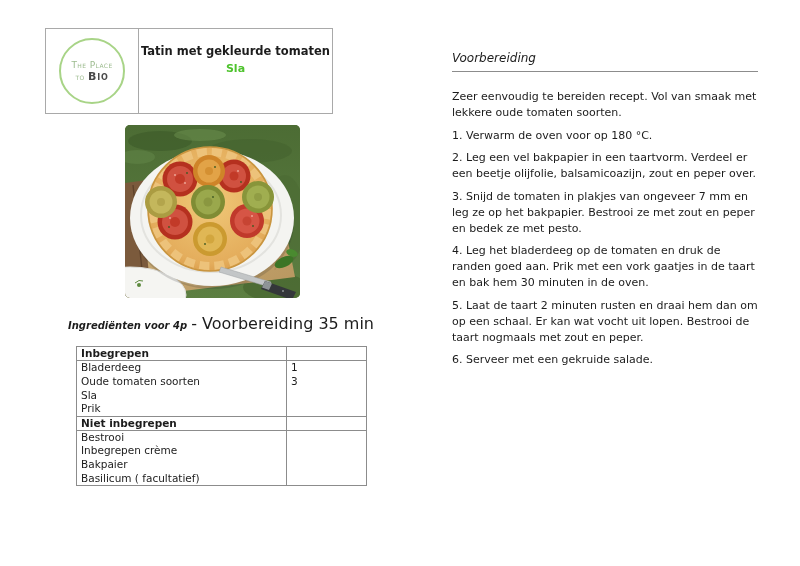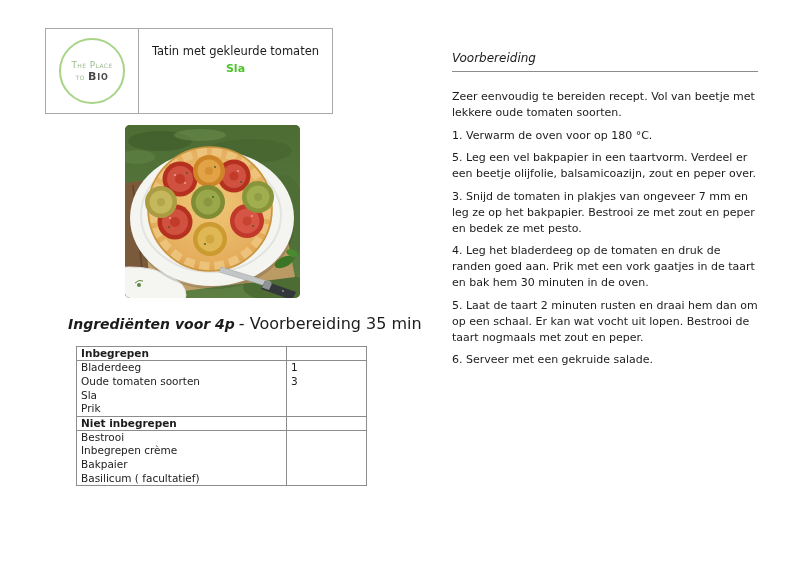--- a/index.html
+++ b/index.html
@@ -24,33 +24,33 @@
   }
   .logo-circle {
     width: 66px; height: 66px; border: 2px solid #a8d487; border-radius: 50%;
     display: flex; flex-direction: column; justify-content: center;
     font-variant: small-caps; letter-spacing: .4px; text-align: center;
   }
   .logo-line1 { font-size: 9px; color: #9cbb8e; line-height: 11px; }
   .logo-line2 { font-size: 9px; color: #9cbb8e; line-height: 12px; }
   .logo-line2 .bio { color: #4a4a4a; font-weight: bold; font-size: 11px; letter-spacing: .8px; margin-top: 24px; }
   .title-cell { flex: 1; text-align: center; padding-top: 15px; }
-  .doc-title { font-size: 11.5px; font-weight: 400; }
+  .doc-title { font-size: 11.5px; font-weight: 700; }
   .doc-subtitle { font-size: 11px; font-weight: bold; color: #4ec32d; margin-top: 4px; }
 
   
   .photo {
     position: absolute; left: 125px; top: 125px; width: 175px; height: 173px;
     border-radius: 5px; overflow: hidden; background: #557239;
   }
   .photo svg { display: block; }
 
   
   .ing-heading { position: absolute; left: 68px; top: 314px; white-space: nowrap; }
-  .ing-heading .it { font-style: italic; font-weight: bold; font-size: 14px; }
+  .ing-heading .it { font-style: italic; font-weight: bold; font-size: 10px; }
   .ing-heading .rest { font-size: 16px; margin-left: 4px; }
 
   
   table.ing-table {
     position: absolute; left: 76px; top: 346px; width: 291px;
     border-collapse: collapse; border: 1px solid #8c8c8c;
     font-size: 10.5px; table-layout: fixed;
   }
   .ing-table td { height: 13.9px; line-height: 13px; padding: 0 4px; vertical-align: middle; overflow: hidden; }
   .ing-table td.qty { width: 80px; border-left: 1px solid #8c8c8c; }
@@ -262,22 +262,22 @@
     </tr>
     <tr>
       <td>Basilicum ( facultatief)</td>
       <td class="qty"></td>
     </tr>
   </tbody>
     </table>
 
   <div class="prep">
     <div class="prep-heading">Voorbereiding</div>
-    <p>Zeer eenvoudig te bereiden recept. Vol van beetje met lekkere oude tomaten soorten.</p>
+    <p>Zeer eenvoudig te bereiden recept. Vol van smaak met lekkere oude tomaten soorten.</p>
     <p>1. Verwarm de oven voor op 180 °C.</p>
-    <p>5. Leg een vel bakpapier in een taartvorm. Verdeel er een beetje olijfolie, balsamicoazijn, zout en peper over.</p>
+    <p>2. Leg een vel bakpapier in een taartvorm. Verdeel er een beetje olijfolie, balsamicoazijn, zout en peper over.</p>
     <p>3. Snijd de tomaten in plakjes van ongeveer 7 mm en leg ze op het bakpapier. Bestrooi ze met zout en peper en bedek ze met pesto.</p>
     <p>4. Leg het bladerdeeg op de tomaten en druk de randen goed aan. Prik met een vork gaatjes in de taart en bak hem 30 minuten in de oven.</p>
     <p>5. Laat de taart 2 minuten rusten en draai hem dan om op een schaal. Er kan wat vocht uit lopen. Bestrooi de taart nogmaals met zout en peper.</p>
     <p>6. Serveer met een gekruide salade.</p>
   </div>
 
 </div>
 
 </body></html>

